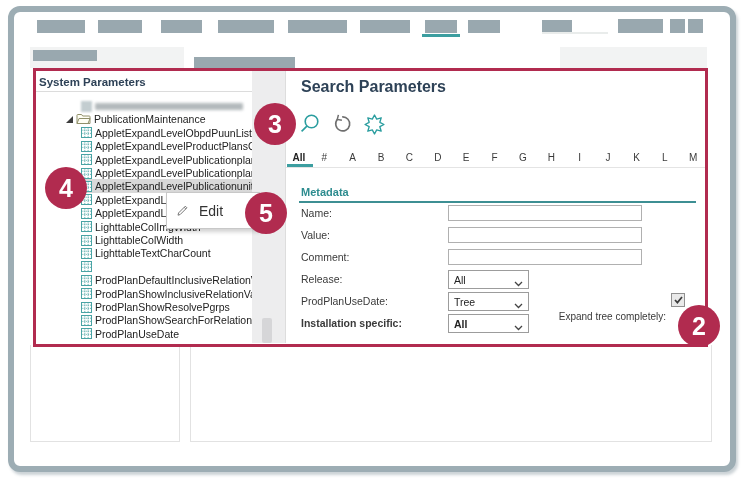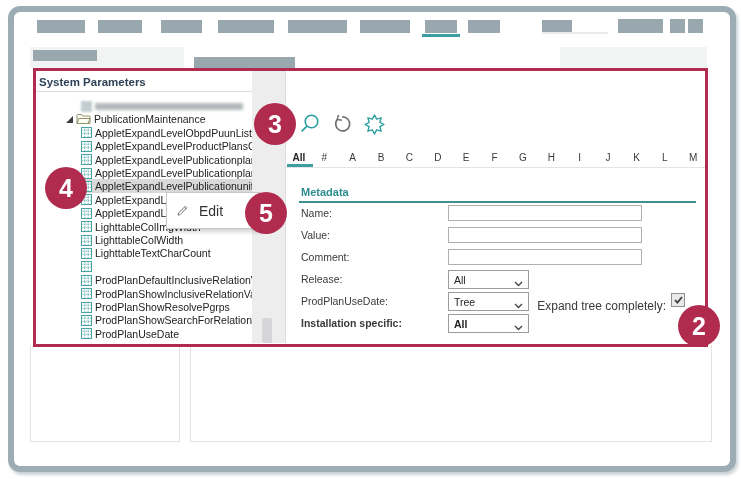--- a/index.html
+++ b/index.html
@@ -26,21 +26,21 @@
   .tabs-divider{left:0;top:97px;width:422px;height:1px;background:#e4e4e4;}
   .meta-head{left:15px;top:116px;font-size:11px;font-weight:bold;color:#2d8c8f;}
   .meta-rule{left:13px;top:131px;width:397px;height:2px;background:#3d8f93;}
   .frow{position:absolute;left:0;width:422px;height:20px;padding-left:29px;}
   .flabel{position:absolute;left:15px;top:3px;font-size:10.5px;color:#3a3a3a;white-space:nowrap;}
   .finput{position:absolute;left:162px;top:1px;width:186px;height:14px;border:1px solid #b0b0b0;
           background:#fff;font:10.5px "Liberation Sans",sans-serif;padding:0 3px;outline:none;}
   .fselect{position:absolute;left:162px;top:0;width:74px;height:17px;border:1px solid #9c9c9c;background:#fff;
            font-size:10.5px;color:#222;display:flex;align-items:center;padding-left:5px;cursor:pointer;}
   .fselect .chev{position:absolute;right:5px;top:6px;}
-  .side-label{position:absolute;left:235px;width:145px;top:7px;text-align:right;font-size:12px;color:#3a3a3a;white-space:nowrap;}
+  .side-label{position:absolute;left:235px;width:145px;top:19px;text-align:right;font-size:10px;color:#3a3a3a;white-space:nowrap;}
   .checkbox{position:absolute;left:385px;top:1px;width:12px;height:12px;border:1px solid #909090;background:#e9e9e9;
             display:flex;align-items:center;justify-content:center;cursor:pointer;}
   .red-frame{left:33px;top:68px;width:675px;height:279px;border:3px solid #b12b4f;box-sizing:border-box;z-index:5;pointer-events:none;}
   .badge{width:42px;height:42px;border-radius:50%;background:#b12b4f;color:#fff;font-size:25px;font-weight:600;
          display:flex;align-items:center;justify-content:center;z-index:7;}
   .ctx-menu{left:166px;top:192px;width:92px;height:35px;background:#fff;border:1px solid #c8c8c8;
             box-shadow:2px 3px 4px rgba(0,0,0,.18);z-index:6;}
   .ctx-item{display:flex;align-items:center;height:100%;font-size:14px;color:#333;cursor:pointer;}
   .ctx-item .pic{margin:0 10px 0 9px;display:flex;}
   .toolbtn{position:absolute;top:40px;width:28px;height:28px;display:flex;align-items:center;justify-content:center;cursor:pointer;}
@@ -247,20 +247,21 @@
           </span>
           <span style="margin-left:3px">ProdPlanUseDate</span>
         </div>
       </div>
   </div>
 
   <div class="abs gap"></div>
   <div class="abs thumb"></div>
 
   <div class="abs search-panel">
+    <div class="abs search-title" style="left:15px;top:8px;">Search Parameters</div>
 
     <div class="toolbtn" style="left:10px;">
       <span class="ico">
         <svg width="24" height="24" viewBox="0 0 24 24">
             <circle cx="13.5" cy="9.5" r="6.3" fill="none" stroke="#2a9d9f" stroke-width="1.6"></circle>
             <line x1="8.9" y1="14.1" x2="3.6" y2="19.4" stroke="#2a9d9f" stroke-width="1.6"></line>
           </svg>
       </span>
     </div>
     <div class="toolbtn" style="left:42px;">

